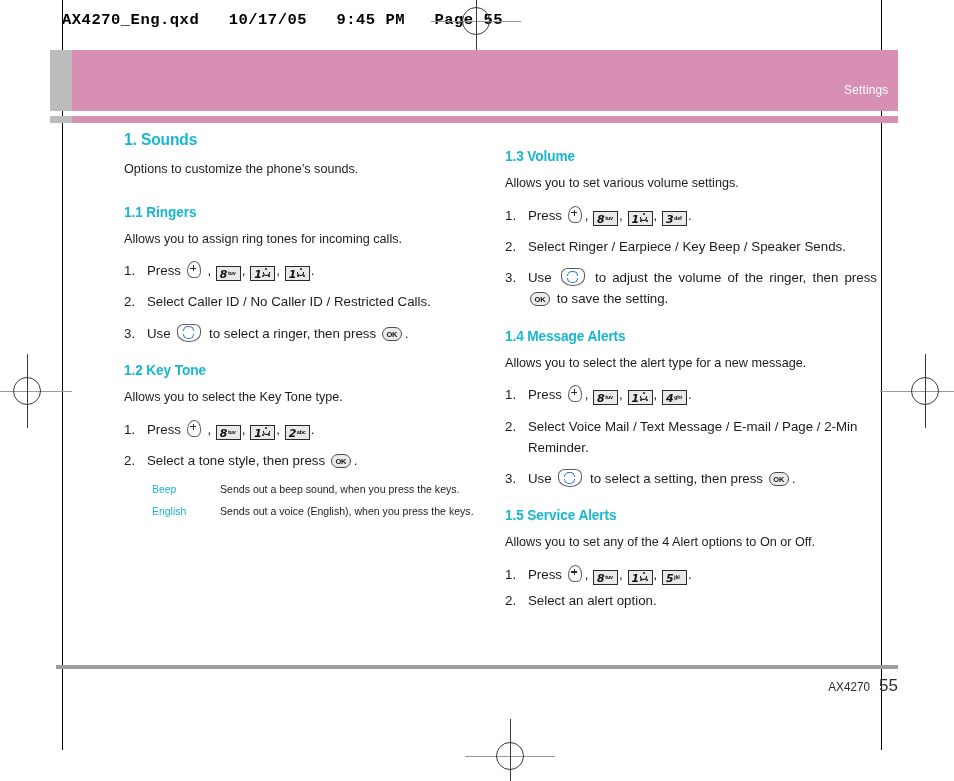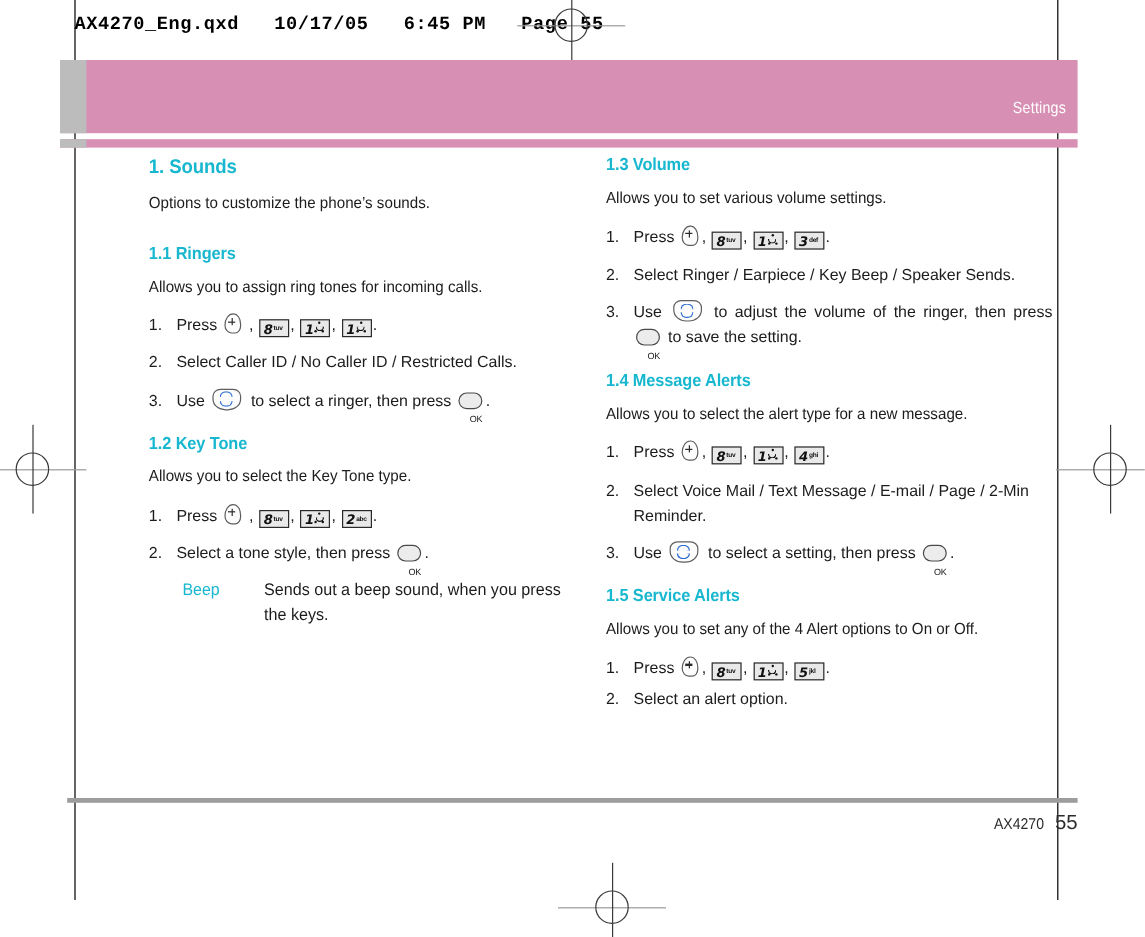--- a/index.html
+++ b/index.html
@@ -102,21 +102,21 @@
     color: #2b2b2b;
   }
   .footer-model { font-size: 13px; transform: scaleX(0.9); transform-origin: right baseline;}
   .footer-page  { font-size: 17px; }
 
   
   .col {
     position: absolute; top: 130px; width: 372px;
   }
   .col-left  { left: 124px; }
-  .col-right { left: 505px; }
+  .col-right { left: 505px; margin-top: 18px; }
 
   
   h2.sec {
     color: #17b7cf;
     font-size: 16.5px;
     font-weight: bold;
     margin: 0 0 10px 0;
     letter-spacing: -0.1px;
     transform: scaleX(0.94);
     transform-origin: left center;
@@ -164,21 +164,21 @@
     font-size: 13.3px;
   }
   ol.steps li.tight { margin-bottom: 5px; }
   ol.steps li b { font-weight: normal; }
   .justif { text-align: justify; }
 
   
   .deflist { margin: 4px 0 0 28px; }
   .defrow {
     display: flex;
-    font-size: 14px;
+    font-size: 11px;
     line-height: 1.5;
     margin-bottom: 5px;
   }
   .defterm {
     color: #17b7cf;
     width: 68px;
     flex: 0 0 68px;
     transform: scaleX(0.95);
     transform-origin: left top;
   }
@@ -301,32 +301,32 @@
     margin: 0 2px;
   }
   .okkey .shell {
     position: absolute; left: 0; top: 0;
     width: 20px; height: 14px;
     border: 1.4px solid #4a4a4a;
     border-radius: 7px;
     background: #ececed;
   }
   .okkey .lbl {
-    position: absolute; left: 0; top: 16px; width: 20px; height: 14px;
-    line-height: 14px; text-align: right;
-    font-size: 7.5px; font-weight: normal; color: #161616;
+    position: absolute; left: 0; top: 1px; width: 20px; height: 14px;
+    line-height: 14px; text-align: center;
+    font-size: 7.5px; font-weight: bold; color: #161616;
     letter-spacing: -0.2px;
   }
 </style>
 </head>
 <body>
 
 <div class="printbar-rule"></div>
 <div class="printbar-rule-r"></div>
-<div class="printbar">AX4270_Eng.qxd   10/17/05   6:45 PM   Page 55</div>
+<div class="printbar">AX4270_Eng.qxd   10/17/05   9:45 PM   Page 55</div>
 <div class="page-edge-l"></div>
 <div class="page-edge-r"></div>
 
 <div class="reg reg-top">
   <div class="hl"></div>
     <div class="vl"></div>
     <div class="circ"></div>
 </div>
 <div class="reg reg-left">
   <div class="hl"></div>
@@ -427,20 +427,24 @@
       <span class="okkey">
         <span class="shell"></span><span class="lbl">OK</span>
       </span><span>.</span>
     </li>
   </ol>
 
   <div class="deflist">
     <div class="defrow">
       <div class="defterm">Beep</div>
       <div class="defdesc">Sends out a beep sound, when you press the keys.</div>
+    </div>
+    <div class="defrow">
+      <div class="defterm">English</div>
+      <div class="defdesc">Sends out a voice (English), when you press the keys.</div>
     </div>
   </div>
 </div>
 
 <div class="col col-right">
 
   <h3 class="sub">1.3 Volume</h3>
   <p class="body">Allows you to set various volume settings.</p>
 
   <ol class="steps">

